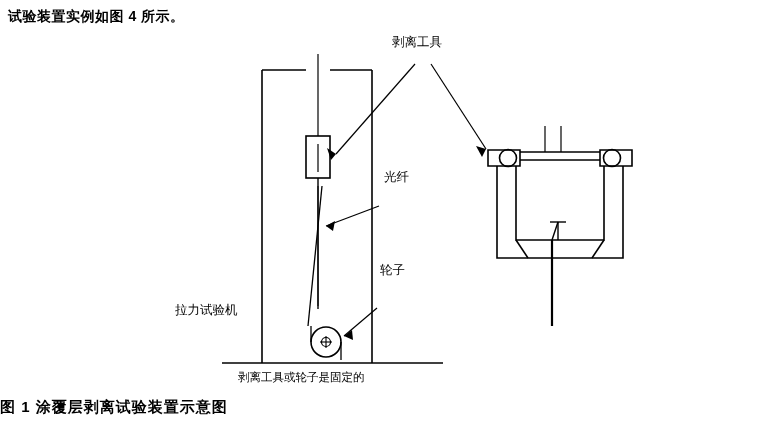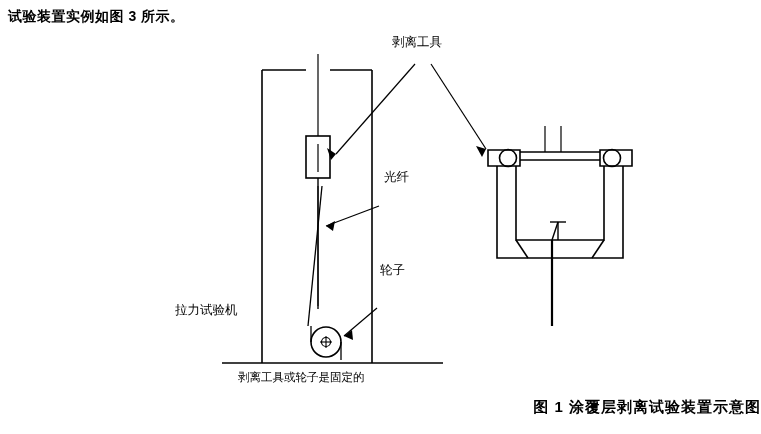--- a/index.html
+++ b/index.html
@@ -33,21 +33,21 @@
   .figure-svg {
     position: absolute;
     left: 0;
     top: 26px;
   }
   .caption {
     position: absolute;
     left: 0;
     top: 398px;
     width: 761px;
-    text-align: right;
+    text-align: left;
     font-family: "Liberation Sans", sans-serif;
     font-weight: bold;
     font-size: 15px;
     letter-spacing: 1px;
   }
   .svg-label {
     font-family: "Liberation Sans", sans-serif;
     font-size: 12.5px;
     fill: #000000;
   }
@@ -55,21 +55,21 @@
     font-family: "Liberation Sans", sans-serif;
     font-size: 11.5px;
     fill: #000000;
   }
 </style>
 </head>
 <body>
 
 <div class="page">
 
-  <div class="intro-text">试验装置实例如图 3 所示。</div>
+  <div class="intro-text">试验装置实例如图 4 所示。</div>
 
   <svg class="figure-svg" width="761" height="366" viewBox="0 0 761 366">
 
     <g fill="none" stroke="#000000" stroke-width="1.6">
 
       <path d="M 262,44 L 262,337"></path>
 
       <path d="M 222,337 L 443,337"></path>
 
       <path d="M 262,44 L 306,44"></path>

